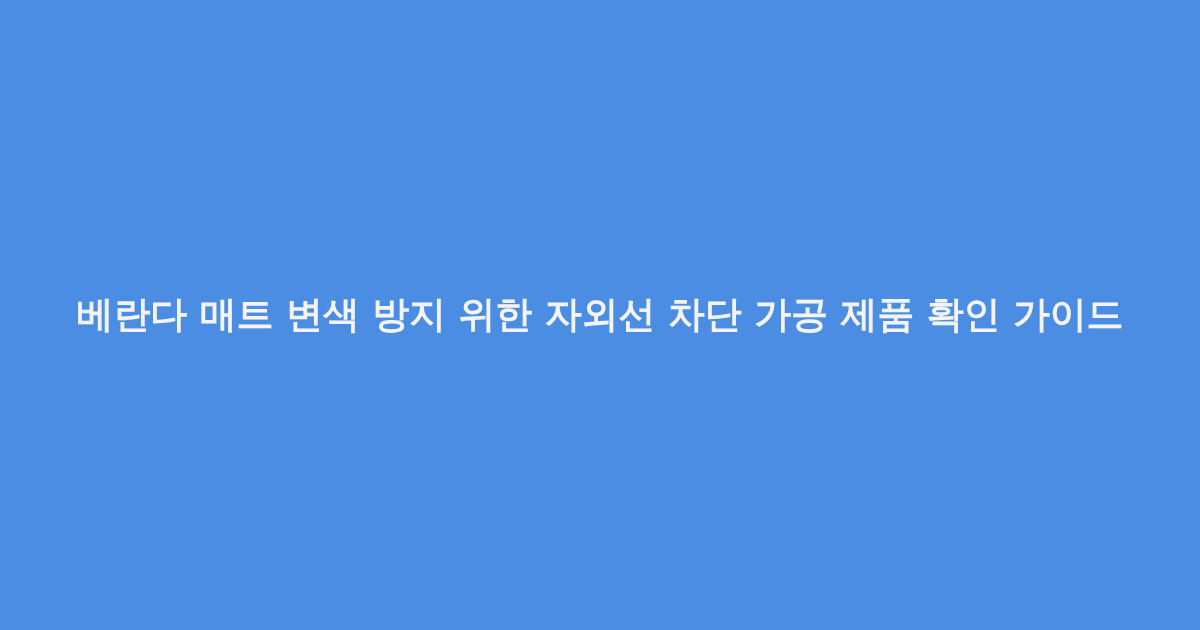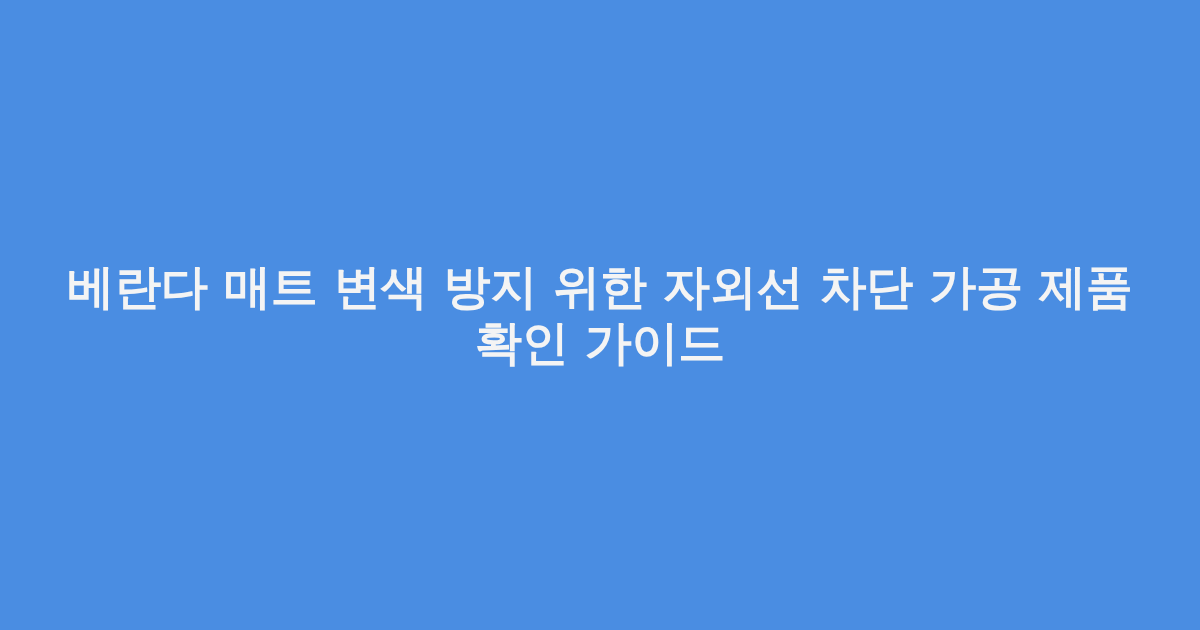--- a/index.html
+++ b/index.html
@@ -35,21 +35,21 @@
     justify-content: center;
   }
 
   #headline {
     margin: 0;
     padding: 0;
     width: 100%;
     text-align: center;
     color: #f4f4f4;
     font-family: "DejaVu Sans", "Liberation Sans", sans-serif;
-    font-size: 47px;
+    font-size: 37px;
     font-weight: 700;
     line-height: 1.2;
     letter-spacing: -0.2px;
     word-break: keep-all;
     overflow-wrap: break-word;
     -webkit-font-smoothing: antialiased;
   }
 </style>
 </head>
 <body>

